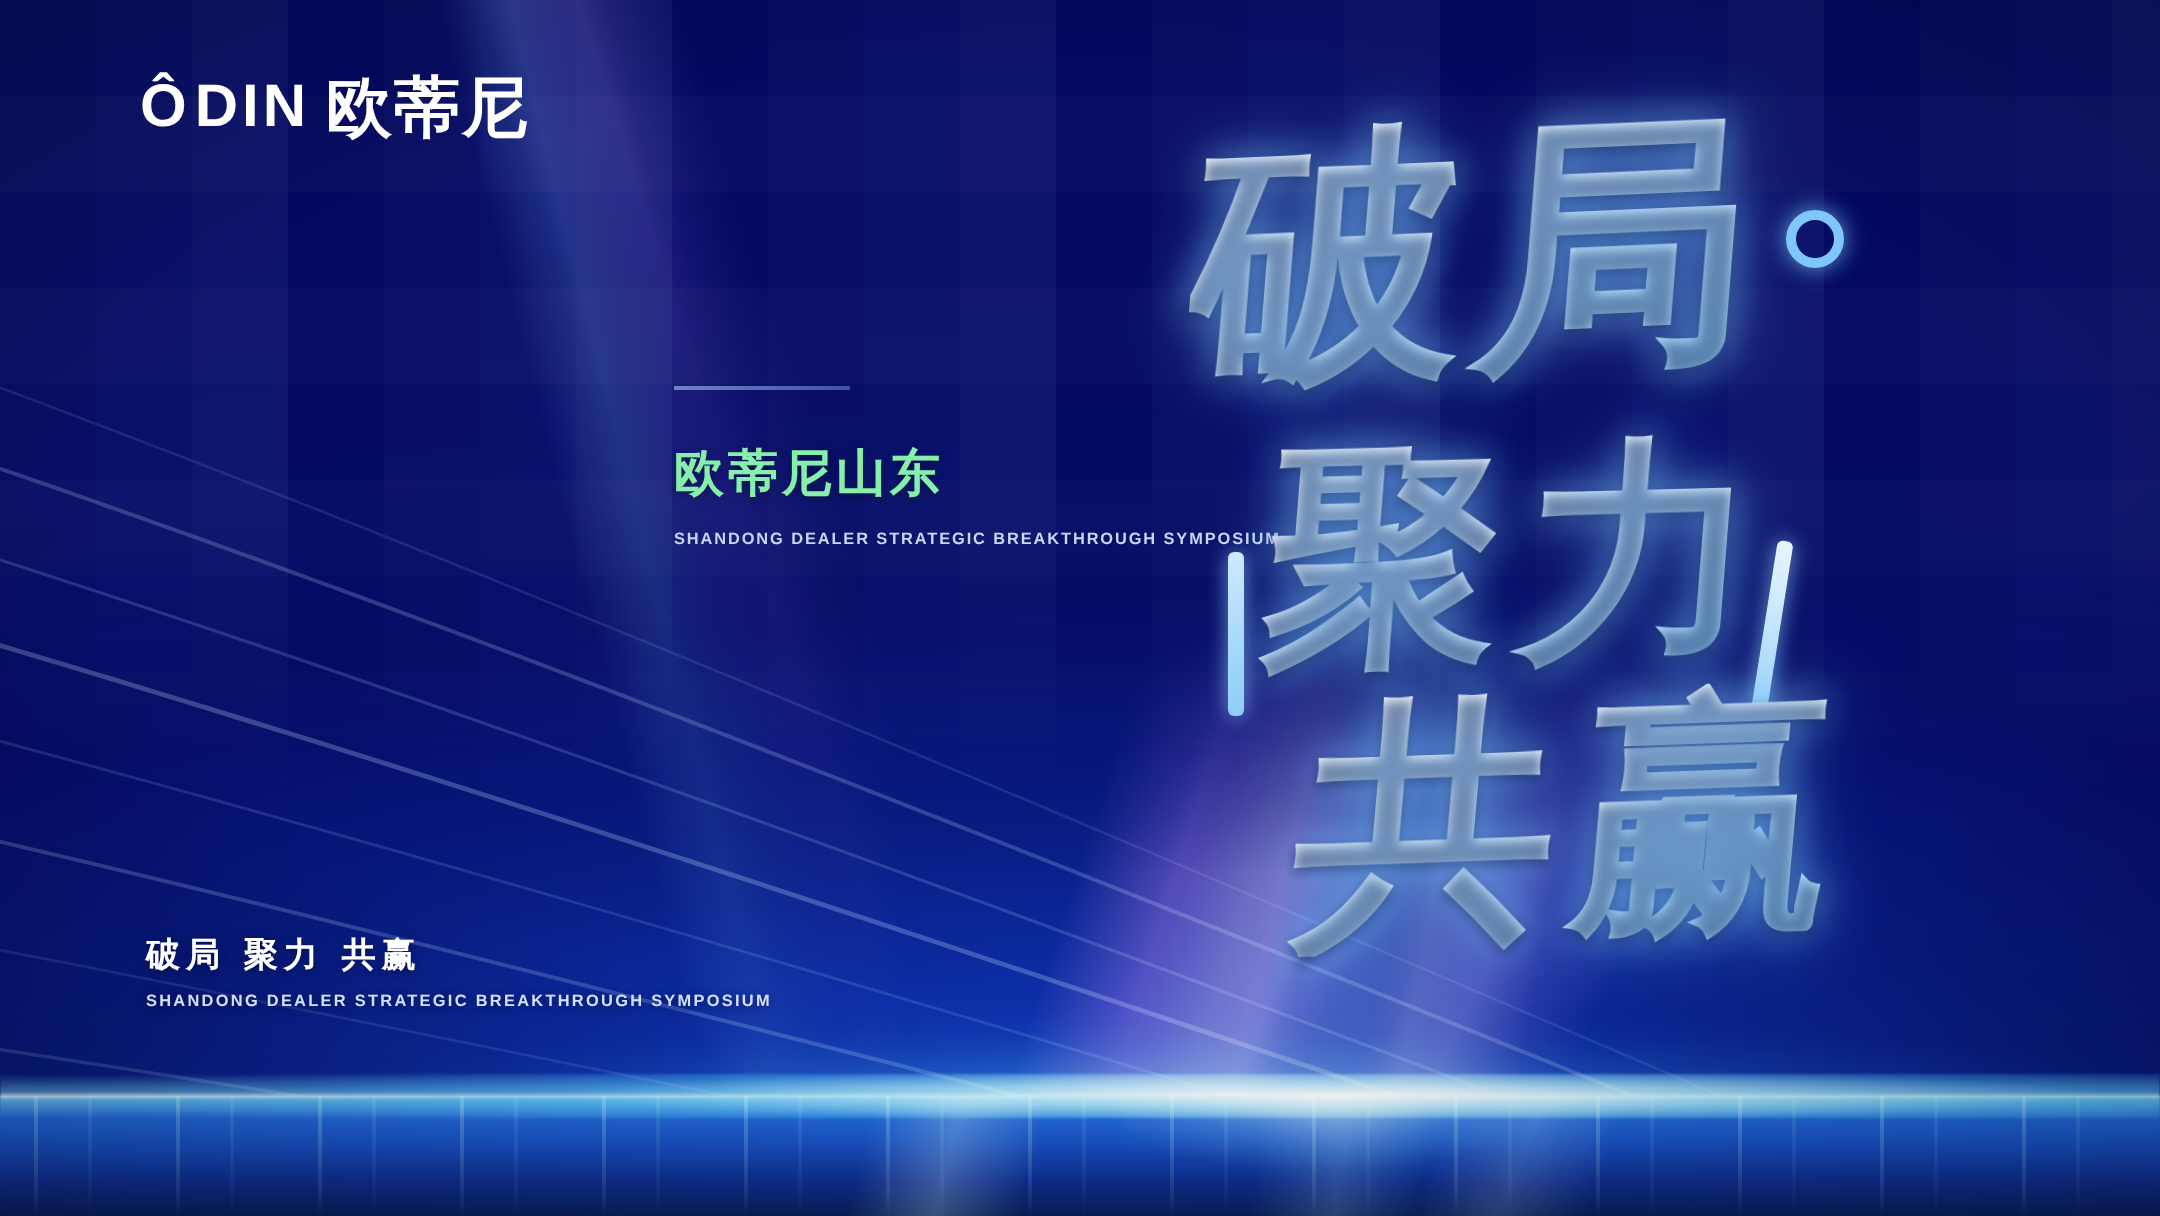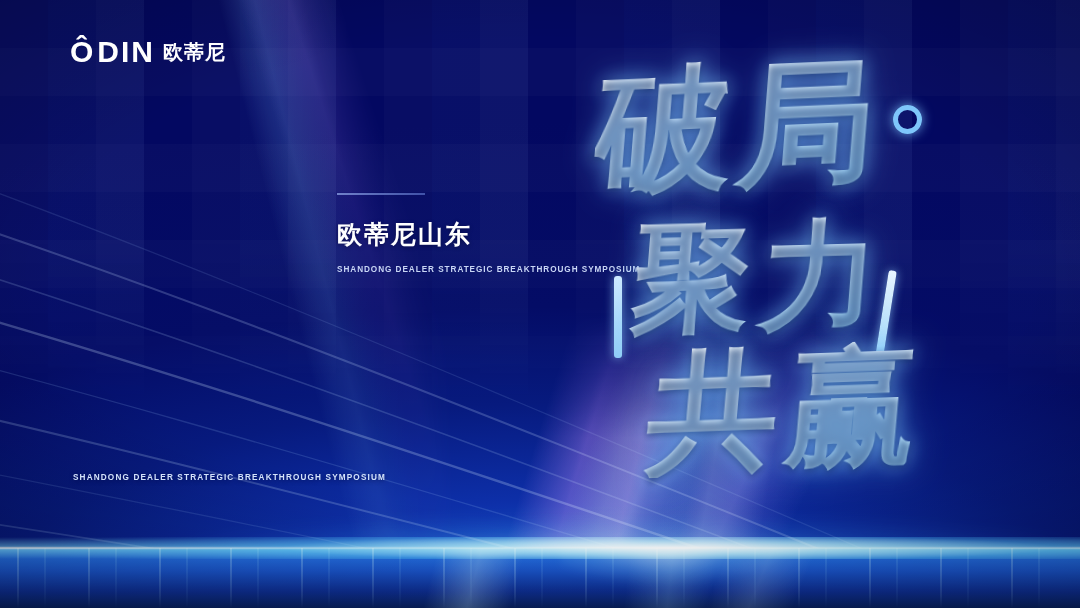--- a/index.html
+++ b/index.html
@@ -121,30 +121,30 @@
   
   #logo{
     position:absolute;left:70px;top:37px;display:flex;align-items:center;gap:8px;
     color:#fff;
   }
   #logo .word{
     font-size:30px;line-height:1;font-weight:700;letter-spacing:2px;color:#fff;
     font-family:"Liberation Sans",sans-serif;
   }
   #logo .cn{
-    font-size:20px;line-height:1;font-weight:700;color:#fff;letter-spacing:1px;
+    font-size:33px;line-height:1;font-weight:700;color:#fff;letter-spacing:1px;
     font-family:"DejaVu Sans","Liberation Sans",sans-serif;
   }
 
   
   #title-block{position:absolute;left:337px;top:193px;width:270px;}
   #title-rule{width:88px;height:2px;background:linear-gradient(90deg,#7f93d8,#4a5eb4);opacity:.85;margin-bottom:26px;}
   .title-line{
-    color:#ffffff;font-size:25px;line-height:1.30;font-weight:700;letter-spacing:2px;
-    font-family:Liberation Mono, monospace;
+    color:#86efac;font-size:25px;line-height:1.30;font-weight:700;letter-spacing:2px;
+    font-family:Liberation Sans, sans-serif;
     text-shadow:0 1px 4px rgba(0,0,0,.35);
   }
   #title-sub{
     margin-top:11px;color:#c9d6f5;font-size:8.2px;letter-spacing:.95px;font-weight:600;
     white-space:nowrap;
   }
 
   
   #hero{position:absolute;left:575px;top:48px;width:420px;height:420px;}
   .cal{
@@ -241,16 +241,17 @@
   <div id="hero">
     <div class="cal" id="cal-1">破局</div>
     <div id="cal-dot"></div>
     <div id="bar-left"></div>
     <div class="cal" id="cal-2">聚力</div>
     <div id="bar-right"></div>
     <div class="cal" id="cal-3">共赢</div>
   </div>
 
   <div id="bottom-lockup">
+    <div id="bottom-cn">破局 聚力 共赢</div>
     <div id="bottom-en">SHANDONG DEALER STRATEGIC BREAKTHROUGH SYMPOSIUM</div>
   </div>
 
 </div>
 
 </body></html>

